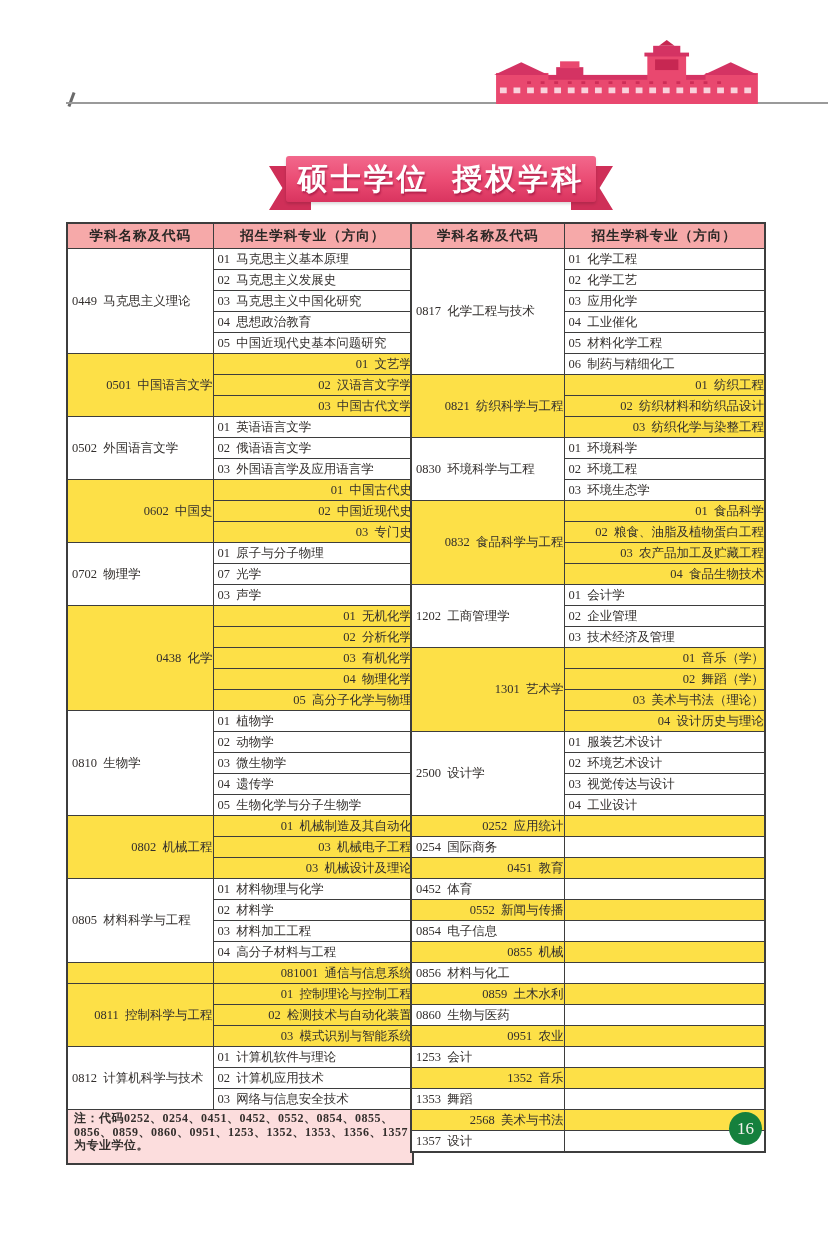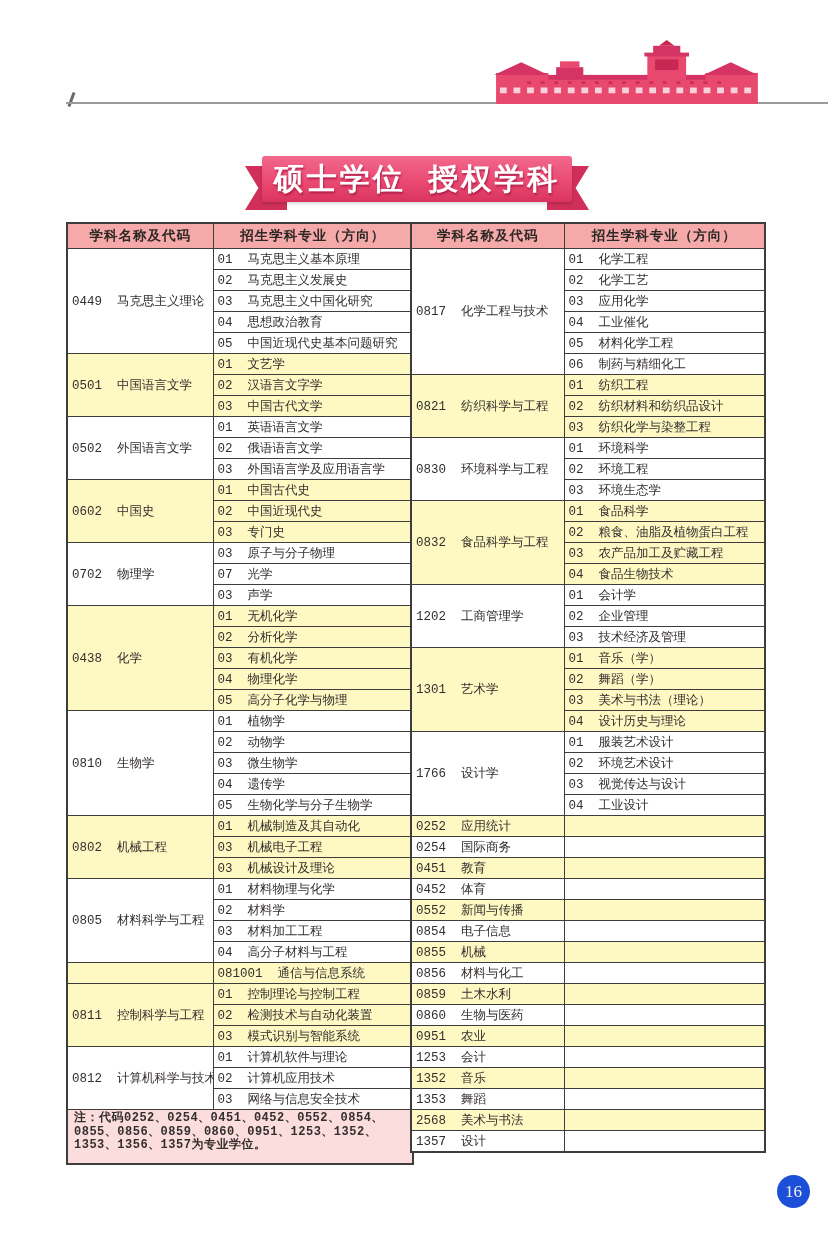--- a/index.html
+++ b/index.html
@@ -5,57 +5,57 @@
   html,body{margin:0;padding:0;}
   body{
     width:828px;height:1256px;position:relative;background:#ffffff;overflow:hidden;
     font-family:"Liberation Serif","DejaVu Serif",serif;color:#332f2d;
   }
   
   .head-slash{position:absolute;left:70px;top:92px;width:3px;height:15px;background:#6a6a6a;transform:rotate(20deg);}
   .head-line{position:absolute;left:66px;top:102px;width:762px;height:2px;background:#9a9a9a;}
   .building{position:absolute;left:490px;top:40px;width:272px;height:64px;}
   
-  .banner{position:absolute;left:245px;top:152px;width:344px;height:62px;}
+  .banner{position:absolute;left:269px;top:152px;width:344px;height:62px;}
   .banner .tail{position:absolute;top:14px;width:42px;height:44px;background:#cf2f58;}
   .banner .tail-left{left:0;clip-path:polygon(0 0,100% 0,100% 100%,0 100%,32% 50%);}
   .banner .tail-right{right:0;clip-path:polygon(0 0,100% 0,68% 50%,100% 100%,0 100%);}
   .banner .band{
     position:absolute;left:17px;top:4px;width:310px;height:46px;border-radius:3px;
     background:linear-gradient(180deg,#f2688c 0%,#ea4a72 55%,#d9345f 100%);
     display:flex;align-items:center;justify-content:center;
     box-shadow:0 2px 3px rgba(0,0,0,.15);
   }
   .banner .band-text{
     font-family:"Liberation Sans","DejaVu Sans",sans-serif;font-weight:bold;font-size:30px;
     color:#ffffff;letter-spacing:3px;white-space:pre;
     text-shadow:1px 2px 2px rgba(150,15,60,.65);
   }
   
   .grid{border-collapse:collapse;table-layout:fixed;position:absolute;top:222px;}
   .grid-left{left:66px;width:346px;}
   .grid-right{left:410px;width:354px;}
   .grid, .grid th, .grid td{border:1px solid #3d3d3d;}
-  .grid{border-width:2px;font-family:Liberation Mono, monospace;}
+  .grid{border-width:2px;}
   .grid th{
     height:24px;background:#f6a9a9;font-size:13.5px;font-weight:bold;color:#2c2826;
     text-align:center;padding:0;letter-spacing:1px;
   }
   .grid td{height:20px;font-size:12.5px;padding:0 0 0 4px;white-space:pre;overflow:hidden;}
-  .grid td.pink{background:#fef9c3;}
+  .grid td.pink{background:#fde047;text-align:right;}
   .grid td.white{background:#ffffff;}
   .grid td.note-cell{
     background:#fcdddd;height:38px;font-size:12px;font-weight:bold;line-height:13.5px;
     white-space:normal;padding:2px 4px 10px 6px;letter-spacing:.5px;
   }
   
   .page-badge{
-    position:absolute;left:729px;top:1175px;width:33px;height:33px;border-radius:50%;
-    background:#1d4ed8;color:#f4f2ee;display:flex;align-items:center;justify-content:center;
-    font-size:17px;font-family:"Liberation Serif",serif;margin-left:48px;
+    position:absolute;left:729px;top:1112px;width:33px;height:33px;border-radius:50%;
+    background:#15803d;color:#f4f2ee;display:flex;align-items:center;justify-content:center;
+    font-size:17px;font-family:"Liberation Serif",serif;
   }
 </style>
 </head>
 <body>
 
 <div class="head-slash"></div>
 <div class="head-line"></div>
 
 <svg class="building" viewBox="0 0 272 66">
 
@@ -142,21 +142,21 @@
         <td class="major-cell pink">01  中国古代史</td>
       </tr>
       <tr>
         <td class="major-cell pink">02  中国近现代史</td>
       </tr>
       <tr>
         <td class="major-cell pink">03  专门史</td>
       </tr>
       <tr>
         <td rowspan="3" class="name-cell white">0702  物理学</td>
-        <td class="major-cell white">03  原子与分子物理</td>
+        <td class="major-cell white">01  原子与分子物理</td>
       </tr>
       <tr>
         <td class="major-cell white">07  光学</td>
       </tr>
       <tr>
         <td class="major-cell white">03  声学</td>
       </tr>
       <tr>
         <td rowspan="5" class="name-cell pink">0438  化学</td>
         <td class="major-cell pink">01  无机化学</td>
@@ -325,21 +325,21 @@
       <tr>
         <td class="major-cell pink">02  舞蹈（学）</td>
       </tr>
       <tr>
         <td class="major-cell pink">03  美术与书法（理论）</td>
       </tr>
       <tr>
         <td class="major-cell pink">04  设计历史与理论</td>
       </tr>
       <tr>
-        <td rowspan="4" class="name-cell white">1766  设计学</td>
+        <td rowspan="4" class="name-cell white">2500  设计学</td>
         <td class="major-cell white">01  服装艺术设计</td>
       </tr>
       <tr>
         <td class="major-cell white">02  环境艺术设计</td>
       </tr>
       <tr>
         <td class="major-cell white">03  视觉传达与设计</td>
       </tr>
       <tr>
         <td class="major-cell white">04  工业设计</td>

